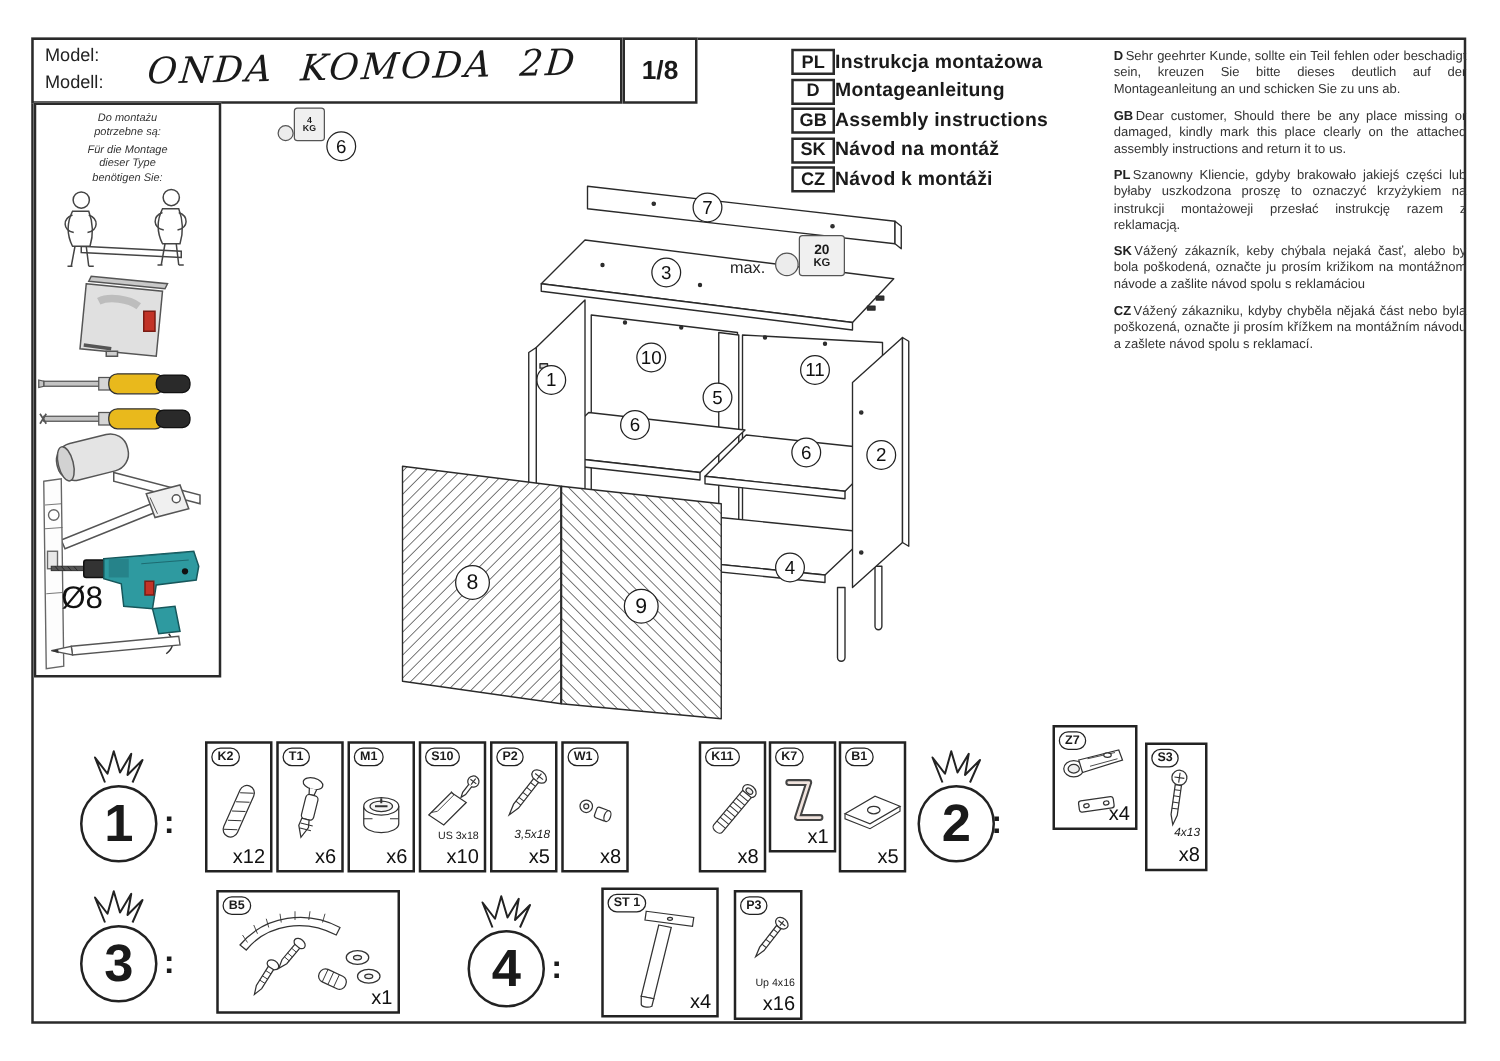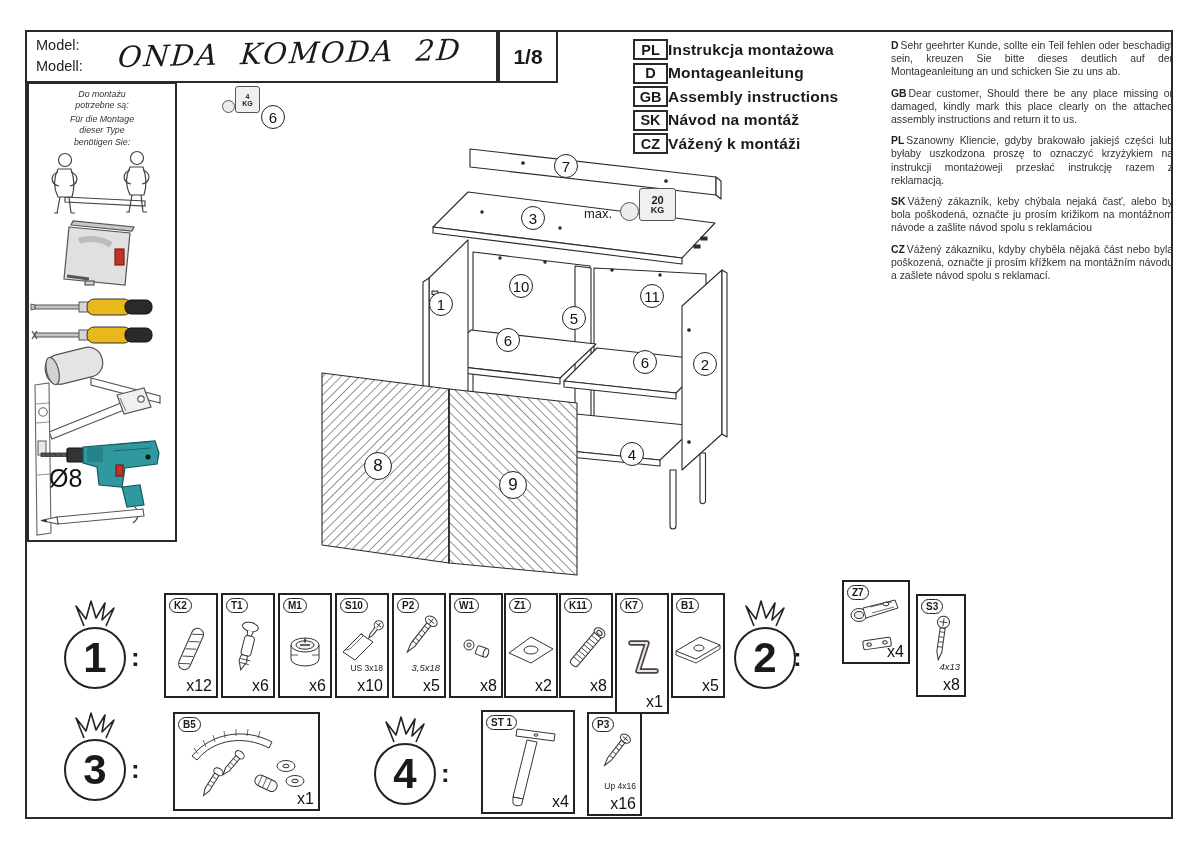--- a/index.html
+++ b/index.html
@@ -89,21 +89,21 @@
     <div class="langrow">
       <span class="langcode">GB</span>
       <span class="langlabel">Assembly instructions</span>
     </div>
     <div class="langrow">
       <span class="langcode">SK</span>
       <span class="langlabel">Návod na montáž</span>
     </div>
     <div class="langrow">
       <span class="langcode">CZ</span>
-      <span class="langlabel">Vážený k montáži</span>
+      <span class="langlabel">Návod k montáži</span>
     </div>
   </div>
 
   <div class="abs notices">
     <p><b>D</b><span>Sehr geehrter Kunde, sollte ein Teil fehlen oder beschadigt sein, kreuzen Sie bitte dieses deutlich auf der Montageanleitung an und schicken Sie zu uns ab.</span></p>
     <p><b>GB</b><span>Dear customer, Should there be any place missing or damaged, kindly mark this place clearly on the attached assembly instructions and return it to us.</span></p>
     <p><b>PL</b><span>Szanowny Kliencie, gdyby brakowało jakiejś części lub byłaby uszkodzona proszę to oznaczyć krzyżykiem na instrukcji montażoweji przesłać instrukcję razem z reklamacją.</span></p>
     <p><b>SK</b><span>Vážený zákazník, keby chýbala nejaká časť, alebo by bola poškodená, označte ju prosím križikom na montážnom návode a zašlite návod spolu s reklamáciou</span></p>
     <p><b>CZ</b><span>Vážený zákazniku, kdyby chyběla nějaká část nebo byla poškozená, označte ji prosím křížkem na montážním návodu a zašlete návod spolu s reklamací.</span></p>
   </div>
@@ -376,45 +376,35 @@
           <circle cx="11" cy="13" r="2" fill="#eee"></circle>
         <g transform="rotate(20 24 20)">
             <rect x="18" y="15" width="10" height="9" rx="2"></rect>
             <ellipse cx="28" cy="19.5" rx="2.5" ry="4.5"></ellipse>
           </g>
       </g>
     </svg>
     <span class="pqty">x8</span>
   </div>
 
-  <div class="pbox" style="left:468px;top:593px;width:54px;height:105px">
-    <span class="pcode">Z1</span>
-    <svg class="picon" width="48" height="34" viewBox="0 0 48 34">
-      <g fill="#fff" stroke="#333">
-        <path d="M2 21 L24 5 l22 12 -22 14 z"></path>
-        <ellipse cx="24" cy="18" rx="7" ry="4"></ellipse>
-      </g>
-    </svg>
-    <span class="pqty">x2</span>
-  </div>
 
   <div class="pbox" style="left:523px;top:593px;width:54px;height:105px">
     <span class="pcode">K11</span>
     <svg class="picon" width="48" height="58" viewBox="0 0 48 58">
       <g transform="rotate(40 24 29)" fill="#fff" stroke="#333">
         <ellipse cx="24" cy="8" rx="6" ry="4.5"></ellipse>
           <ellipse cx="24" cy="8" rx="3" ry="2" fill="#eee"></ellipse>
         <path d="M19.5 11 v36 a4.5 3 0 0 0 9 0 V11 z"></path>
         <path d="M19.5 15h9M19.5 19h9M19.5 23h9M19.5 27h9M19.5 31h9M19.5 35h9M19.5 39h9M19.5 43h9" stroke-width=".8"></path>
       </g>
     </svg>
     <span class="pqty">x8</span>
   </div>
 
-  <div class="pbox" style="left:579px;top:593px;width:54px;height:121px">
+  <div class="pbox" style="left:579px;top:593px;width:54px;height:89px">
     <span class="pcode">K7</span>
     <svg class="picon" width="42" height="46" viewBox="0 0 42 46">
       <polyline points="10,9 26,9 17,37 35,37" fill="none" stroke="#444" stroke-width="5.5" stroke-linecap="round" stroke-linejoin="round"></polyline>
       <polyline points="10,9 26,9 17,37 35,37" fill="none" stroke="#f1e4de" stroke-width="2.2" stroke-linecap="round" stroke-linejoin="round"></polyline>
     </svg>
     <span class="pqty">x1</span>
   </div>
 
   <div class="pbox" style="left:635px;top:593px;width:54px;height:105px">
     <span class="pcode">B1</span>

